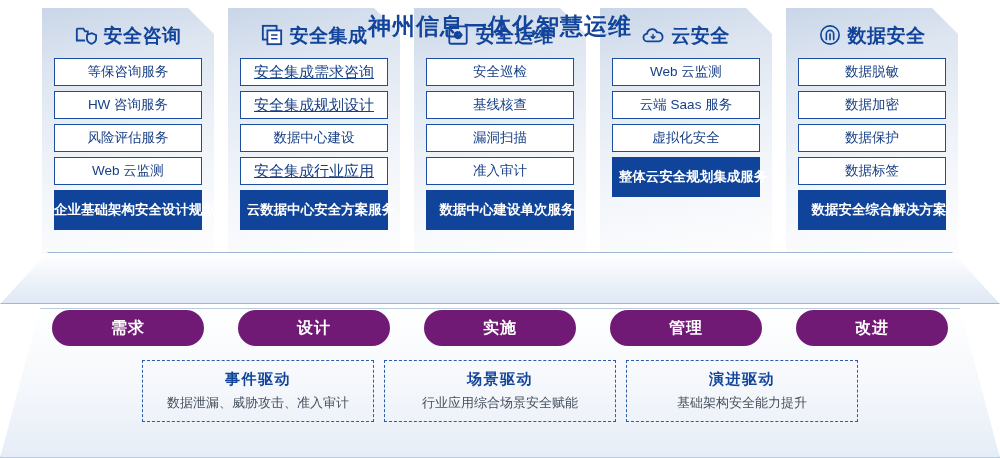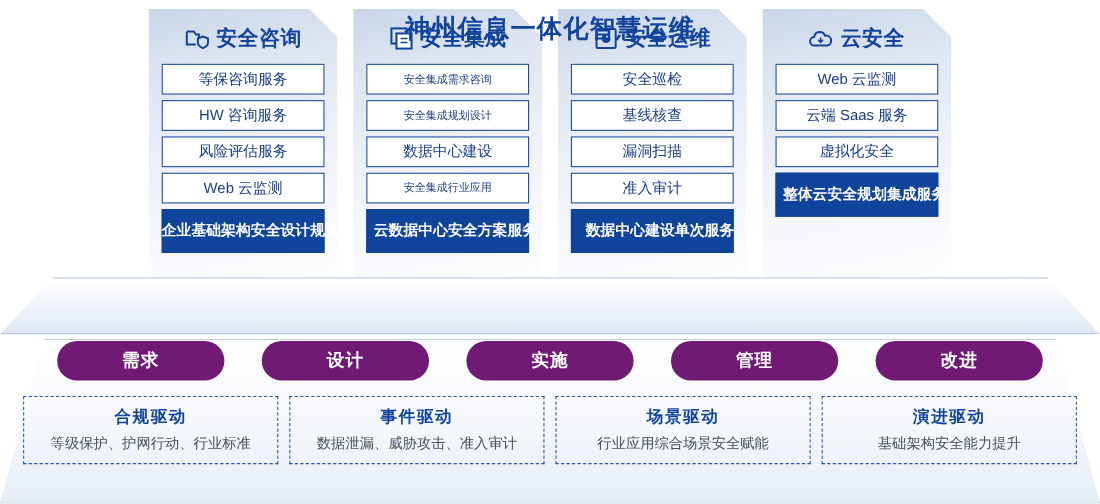--- a/index.html
+++ b/index.html
@@ -34,21 +34,21 @@
     font-size: 19px; font-weight: bold; color: #12449b;
     letter-spacing: .5px; line-height: 1; white-space: nowrap;
   }
   .item {
     height: 28px; margin-bottom: 5px;
     background: #ffffff;
     border: 1.3px solid #1b4ea0;
     display: flex; align-items: center; justify-content: center;
     font-size: 13.5px; color: #173f86; white-space: nowrap;
   }
-  .item.wide { font-size: 10px; }
+  .item.wide { font-size: 15px; text-decoration: underline; }
   .footer-item {
     margin-top: 4px; height: 40px;
     background: #10449a;
     border: 1.3px solid #10449a;
     color: #ffffff; font-weight: bold; font-size: 13.5px;
     display: flex; flex-direction: row; align-items: center; justify-content: center;
     line-height: 1.35; white-space: nowrap; padding-left: 14px;
   }
 
   
@@ -189,44 +189,60 @@
       </div>
       <div class="item">Web 云监测</div>
       <div class="item">云端 Saas 服务</div>
       <div class="item">虚拟化安全</div>
       <div class="footer-item">
         <span>整体云安全规划</span>
         <span>集成服务</span>
       </div>
     </div>
 
+    <div class="col">
+      <div class="col-head">
+        <span class="ico">
+          <svg viewBox="0 0 24 24" width="22" height="22" fill="none" stroke="#12449b" stroke-width="1.8">
+            <circle cx="12" cy="12" r="10"></circle>
+            <path d="M8 17V11a4 4 0 0 1 8 0v6" stroke-width="1.8" stroke-linecap="round"></path>
+            <path d="M12 17v-6" stroke-width="1.8" stroke-linecap="round"></path>
+          </svg>
+        </span>
+        <span class="col-title">数据安全</span>
+      </div>
+      <div class="item">数据脱敏</div>
+      <div class="item">数据加密</div>
+      <div class="item">数据保护</div>
+      <div class="item">数据标签</div>
+      <div class="footer-item">
+        <span>数据安全综合</span>
+        <span>解决方案</span>
+      </div>
+    </div>
 
   </div>
 
   <div class="banner"></div>
   <div class="banner-inner">
     <span class="banner-text">神州信息一体化智慧运维</span>
   </div>
 
   <div class="bottom-bg"></div>
 
   <div class="pills">
     <div class="pill">需求</div>
     <div class="pill">设计</div>
     <div class="pill">实施</div>
     <div class="pill">管理</div>
     <div class="pill">改进</div>
   </div>
 
   <div class="drivers">
     <div class="driver">
-      <div class="driver-title">合规驱动</div>
-      <div class="driver-sub">等级保护、护网行动、行业标准</div>
-    </div>
-    <div class="driver">
       <div class="driver-title">事件驱动</div>
       <div class="driver-sub">数据泄漏、威胁攻击、准入审计</div>
     </div>
     <div class="driver">
       <div class="driver-title">场景驱动</div>
       <div class="driver-sub">行业应用综合场景安全赋能</div>
     </div>
     <div class="driver">
       <div class="driver-title">演进驱动</div>
       <div class="driver-sub">基础架构安全能力提升</div>

